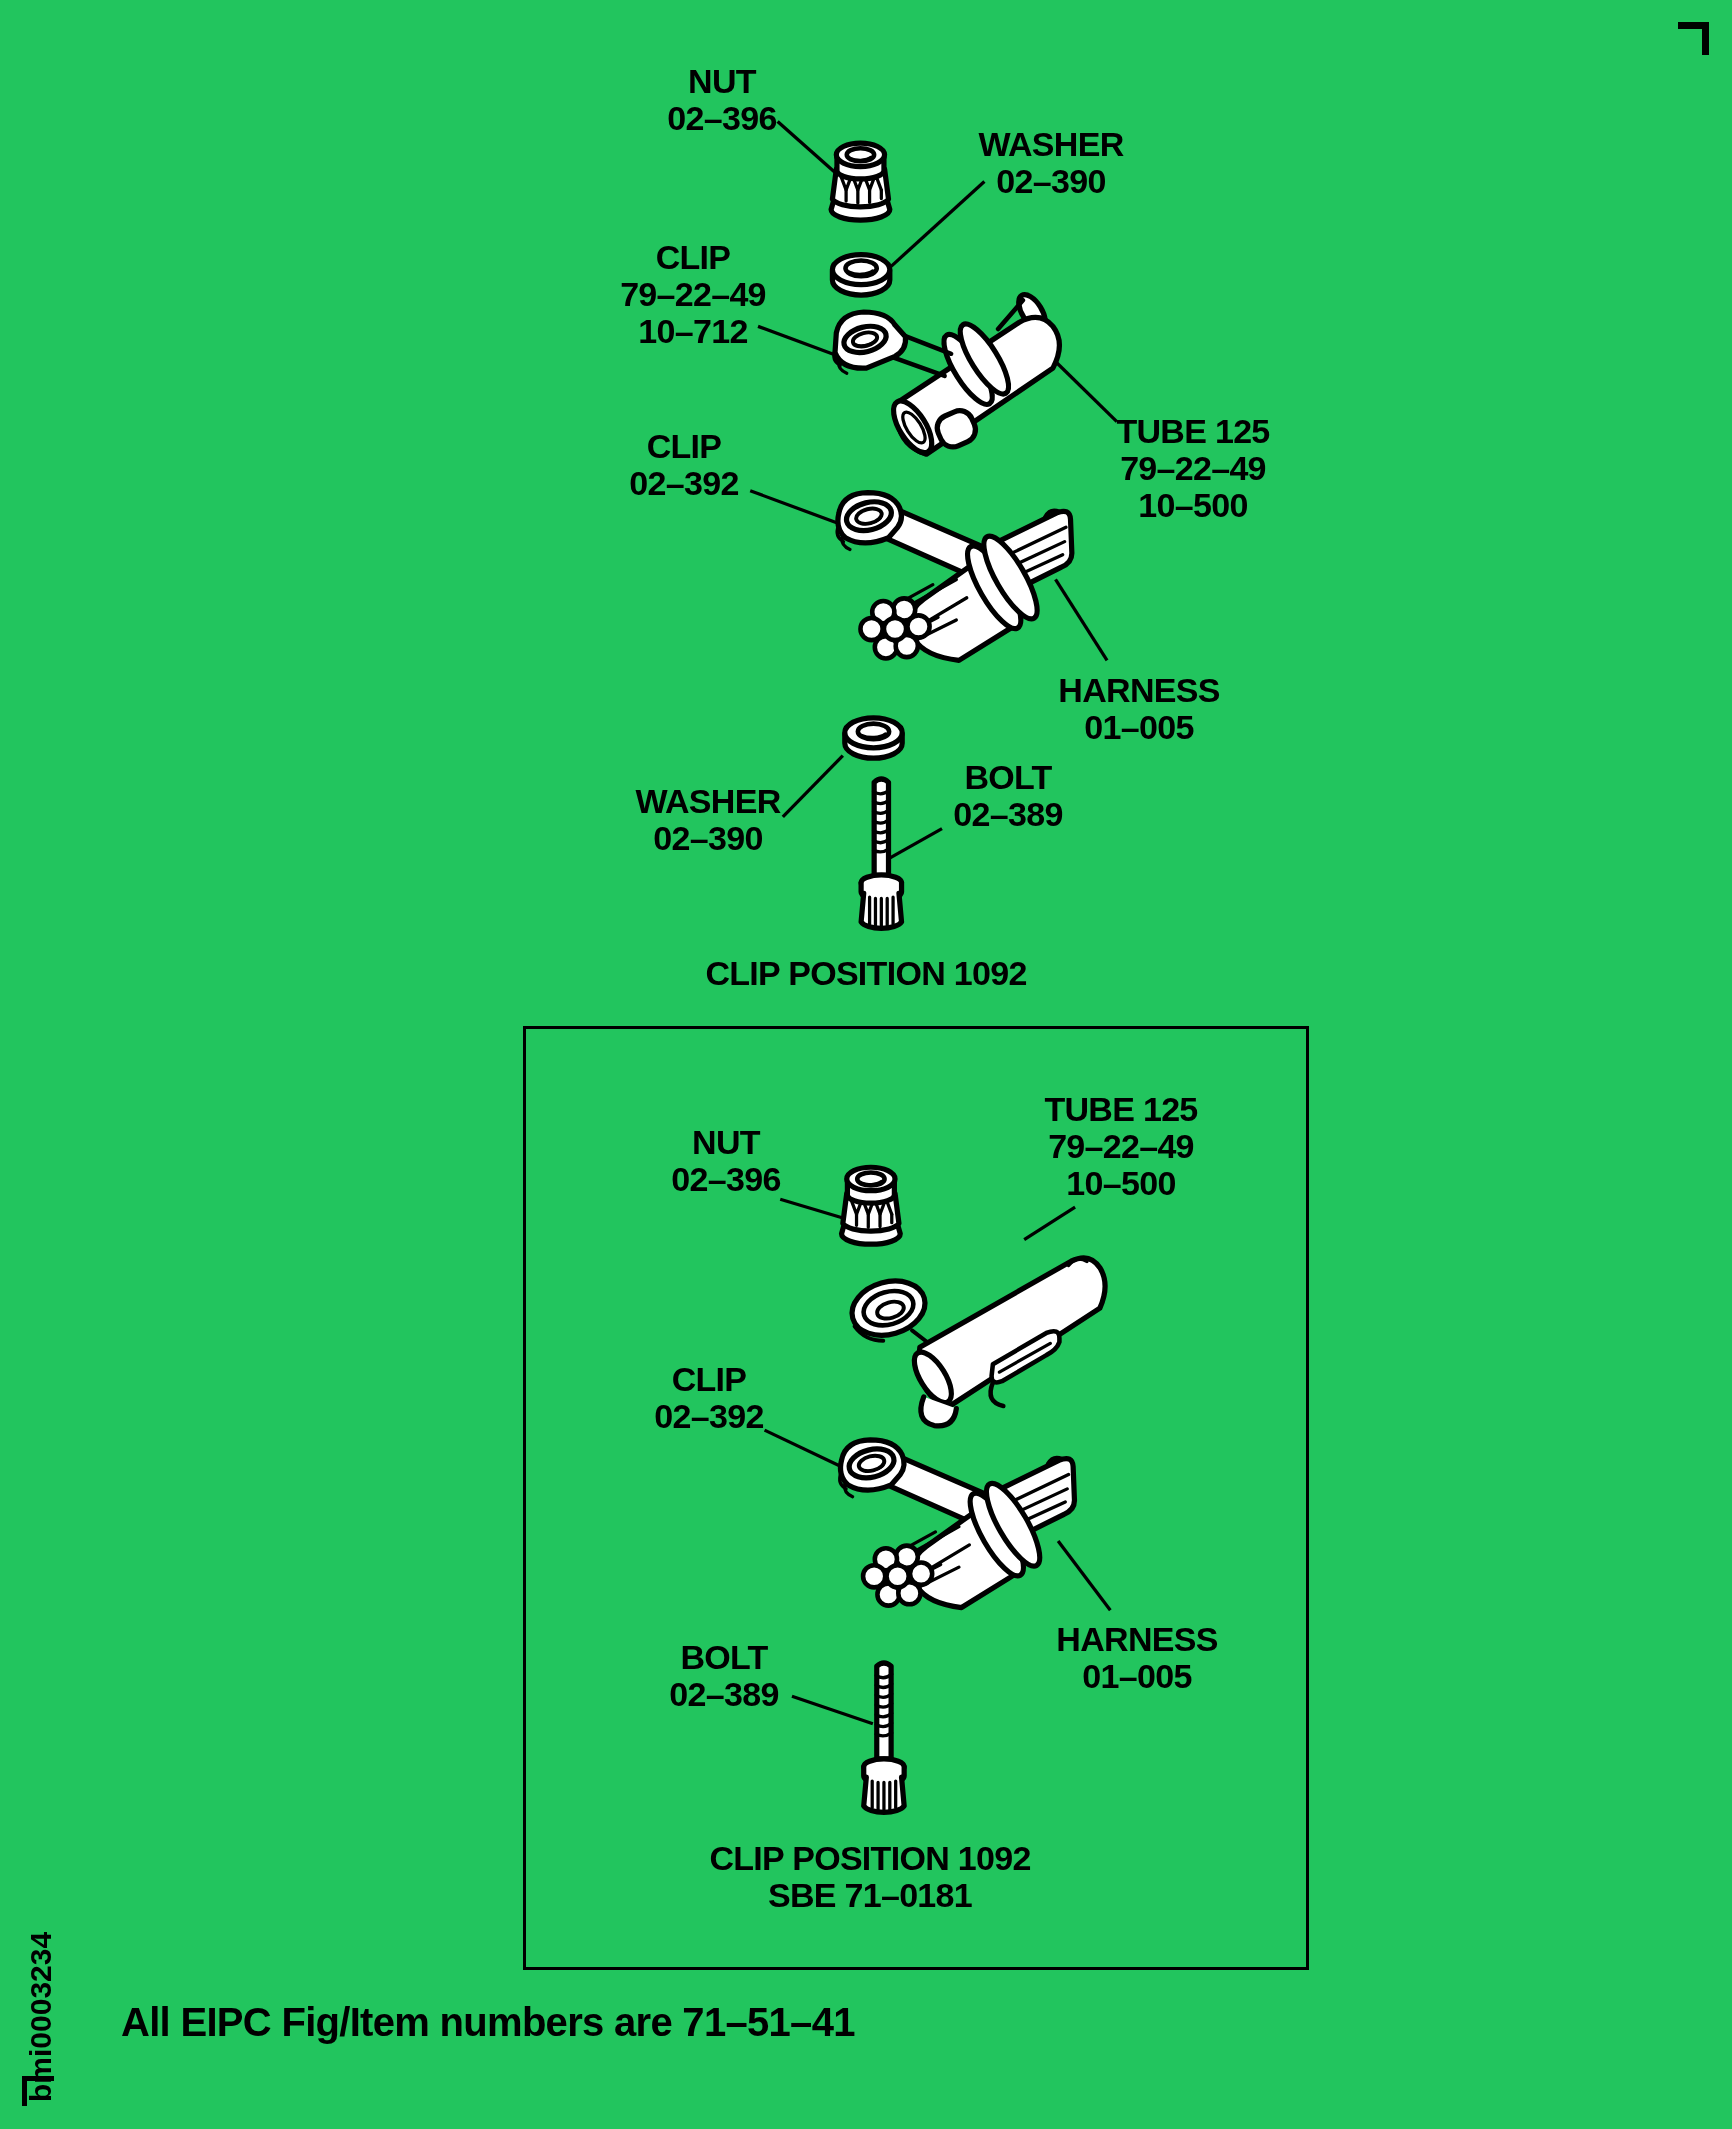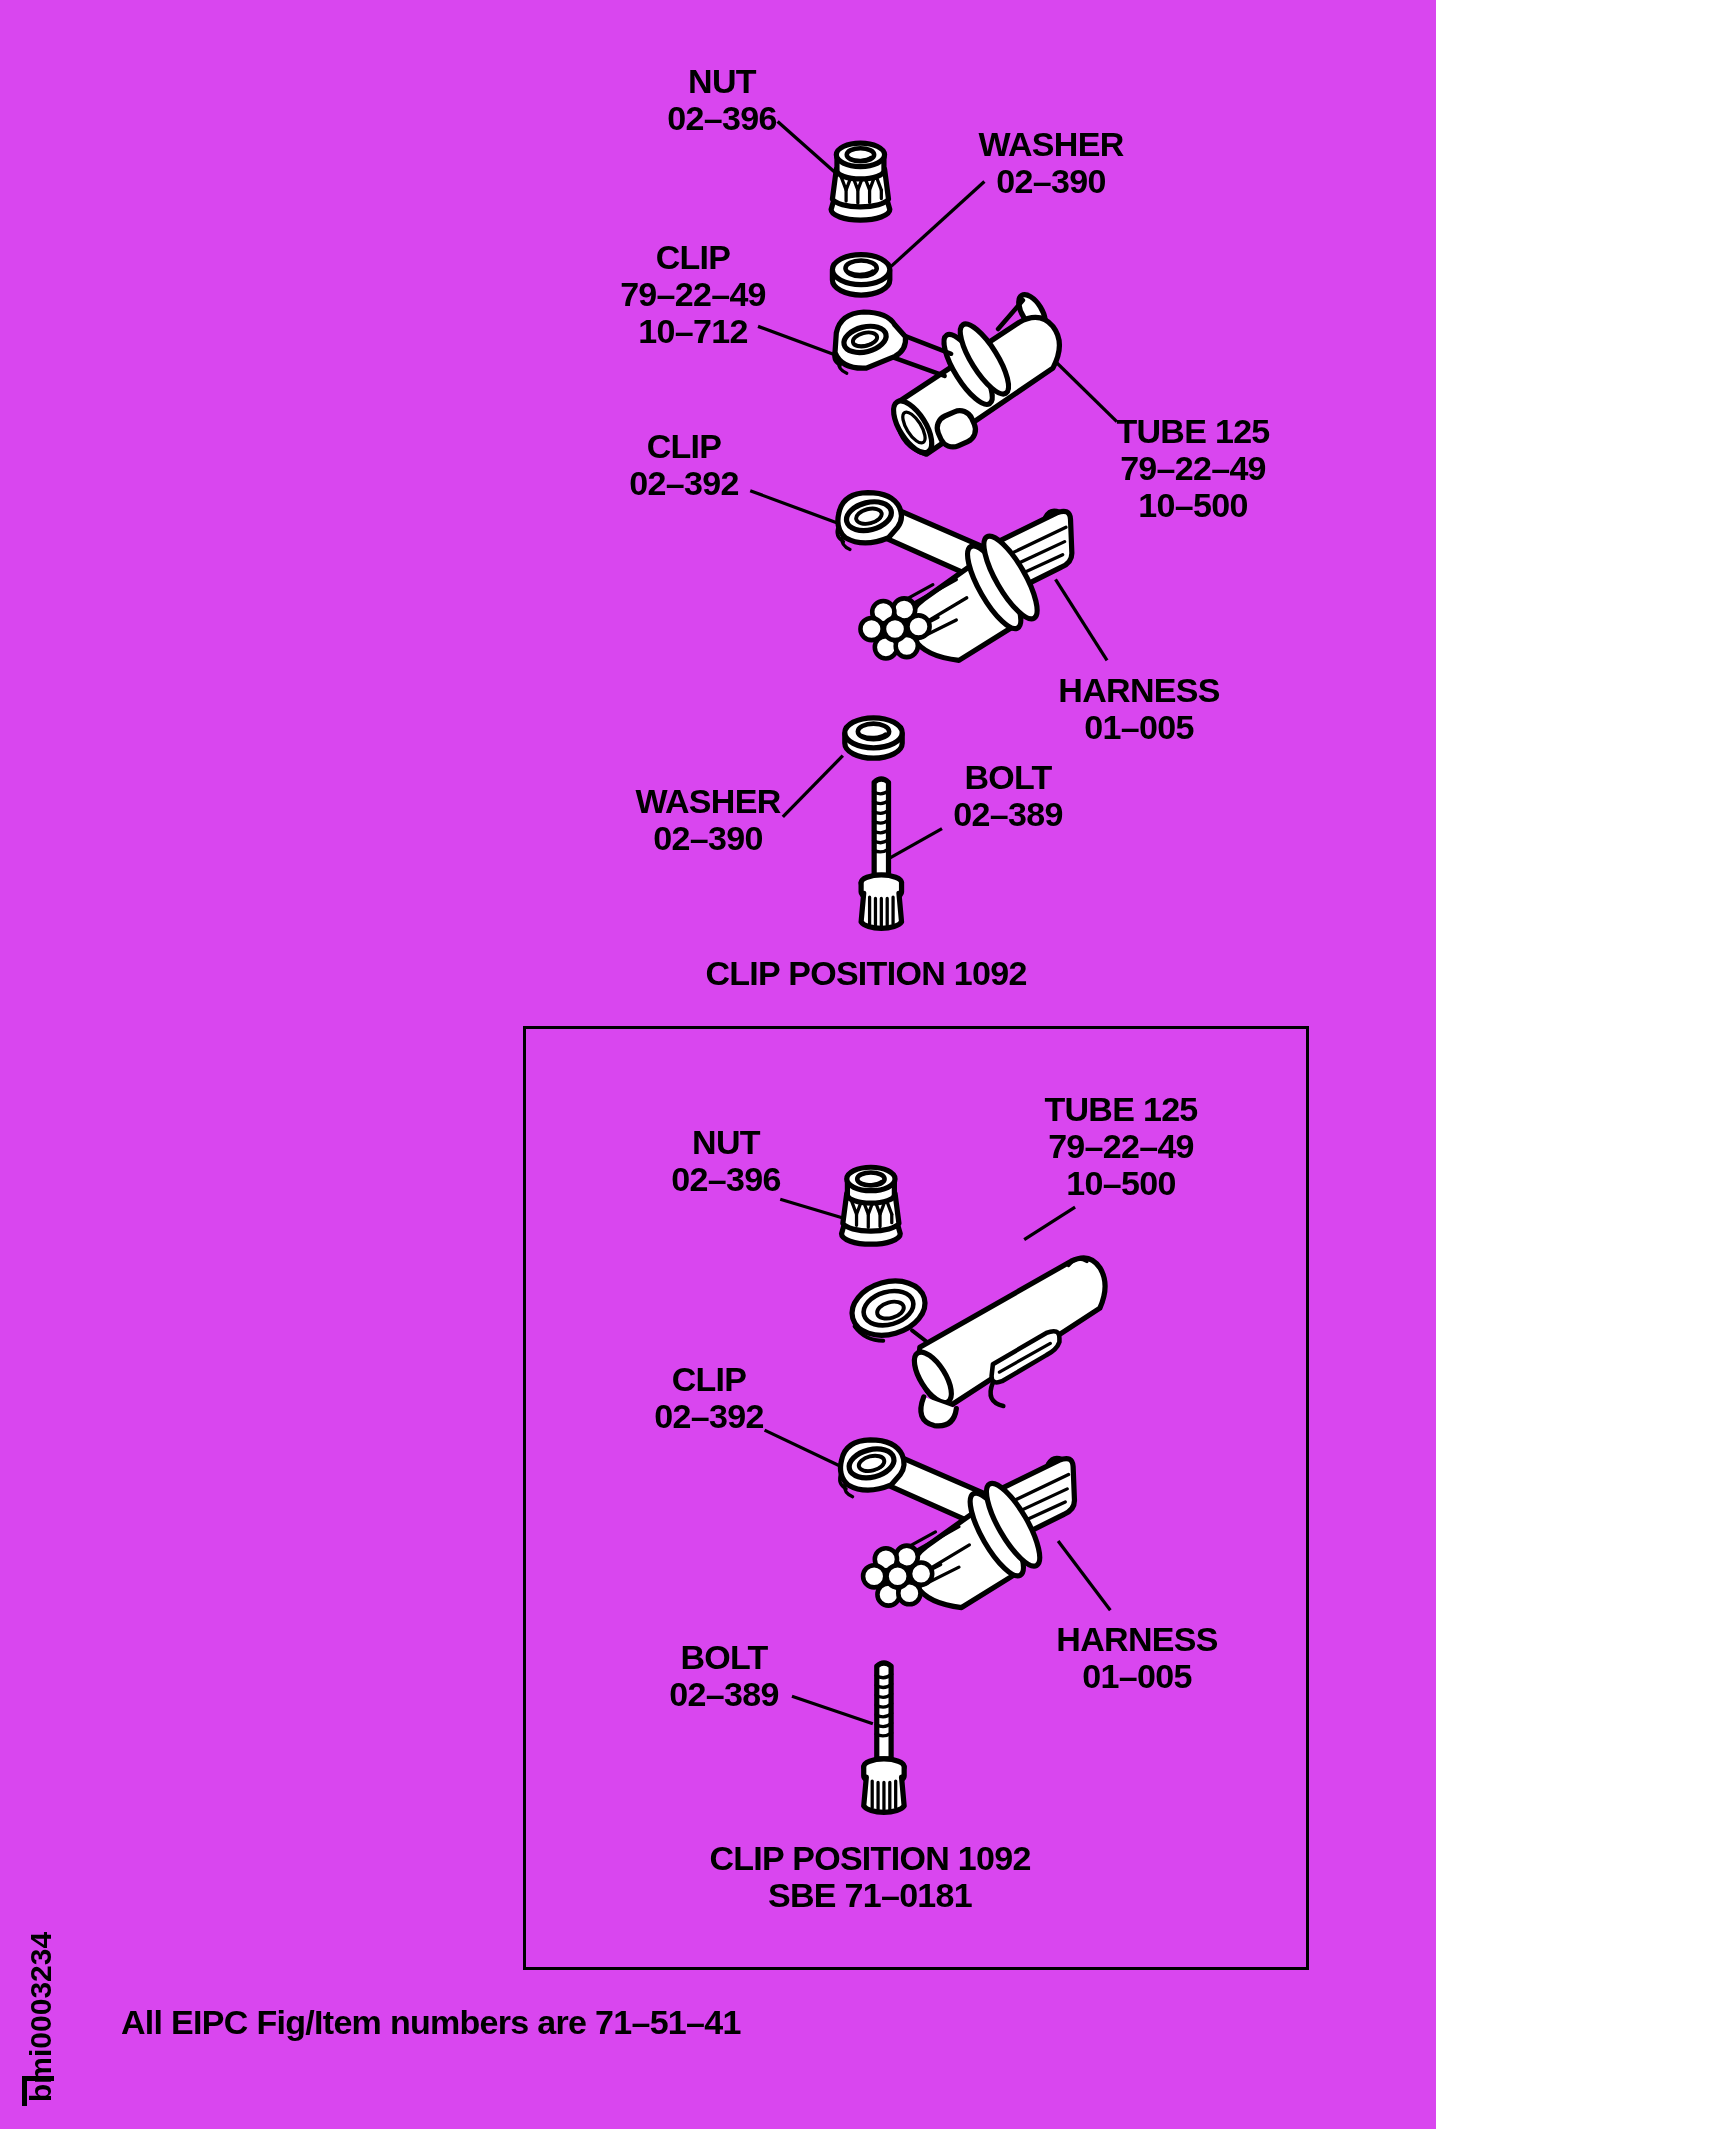--- a/index.html
+++ b/index.html
@@ -1,28 +1,28 @@
 <!DOCTYPE html>
 <html style="font-size:10.4px"><head>
 <meta charset="utf-8">
 <style>
   html,body{margin:0;padding:0;background:#fff;}
-  .page{position:relative;width:1436px;height:2129px;background:#d946ef;overflow:hidden;
+  .page{position:relative;width:1732px;height:2129px;background:#22c55e;overflow:hidden;
         font-family:"Liberation Sans",sans-serif;font-weight:700;color:#000;}
   .art{position:absolute;left:0;top:0;width:1732px;height:2129px;}
   .label{position:absolute;transform:translateX(-50%);text-align:center;
          font-size:34px;line-height:37px;letter-spacing:-0.7px;white-space:nowrap;}
   .box{position:absolute;left:523px;top:1026px;width:780px;height:938px;border:3.9px solid #000;}
   .corner-tr{position:absolute;left:1678px;top:21.5px;width:23.5px;height:26px;
              border-top:7.8px solid #000;border-right:7.8px solid #000;}
   .corner-bl{position:absolute;left:21.5px;top:2076px;width:27px;height:25.4px;
              border-top:5.2px solid #000;border-left:5.2px solid #000;}
   .vertical-id{position:absolute;left:23.5px;top:2102px;transform-origin:0 0;
                transform:rotate(-90deg);font-size:30px;letter-spacing:0;white-space:nowrap;}
-  .footer{position:absolute;left:121px;top:2003px;font-size:34px;line-height:38px;letter-spacing:-0.7px;}
+  .footer{position:absolute;left:121px;top:2003px;font-size:40px;line-height:38px;letter-spacing:-0.7px;}
   svg .ln{stroke:#000;stroke-width:5;}
   svg .part{stroke:#000;stroke-linecap:round;stroke-linejoin:round;}
 </style>
 </head>
 <body>
 
 <div class="page">
 
   <svg class="art" viewBox="0 0 2655 3263">
     <defs>

